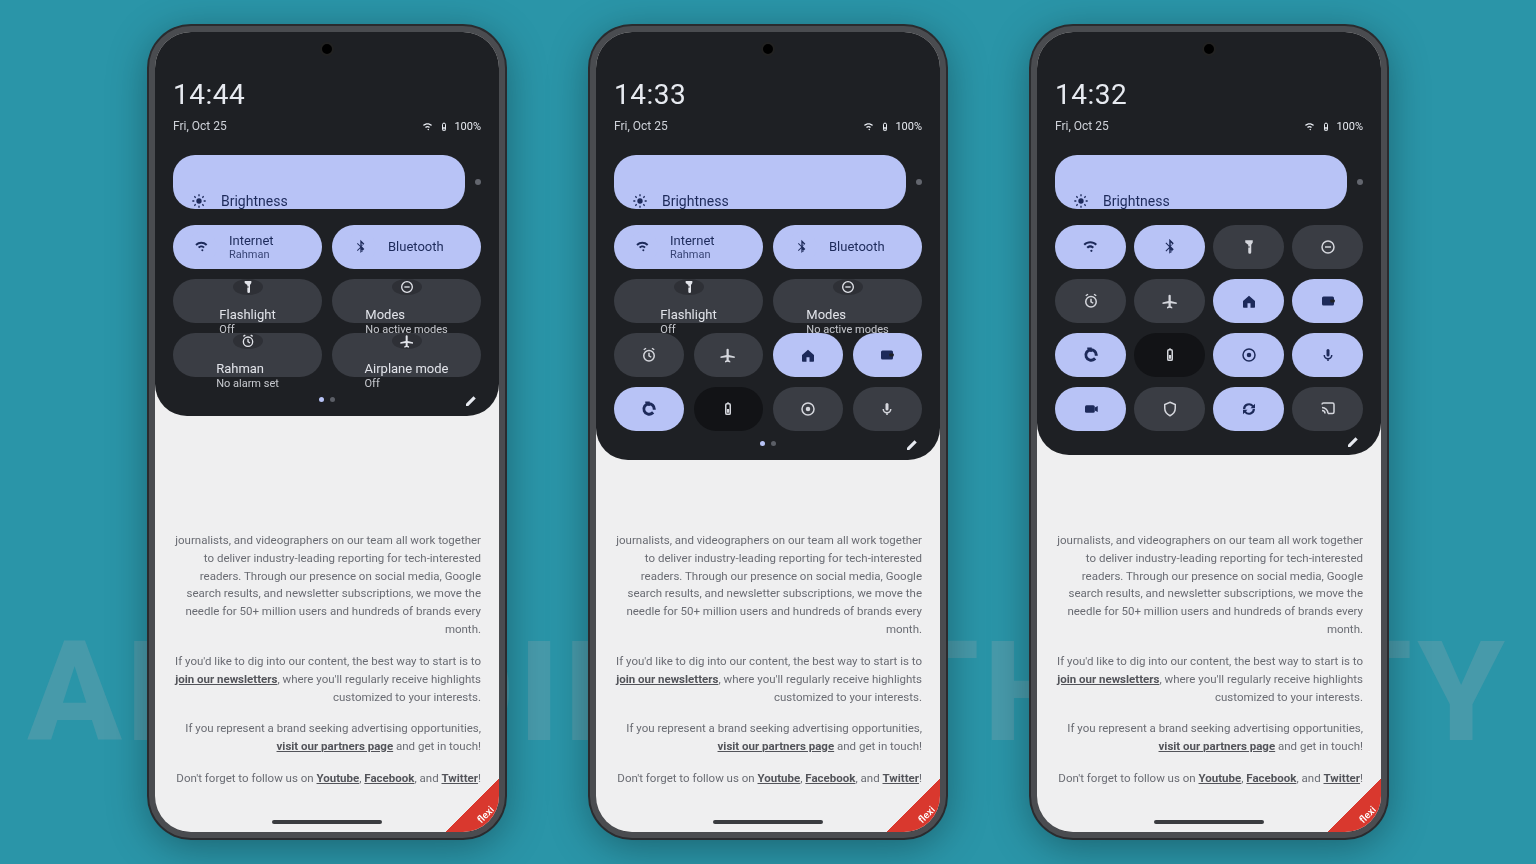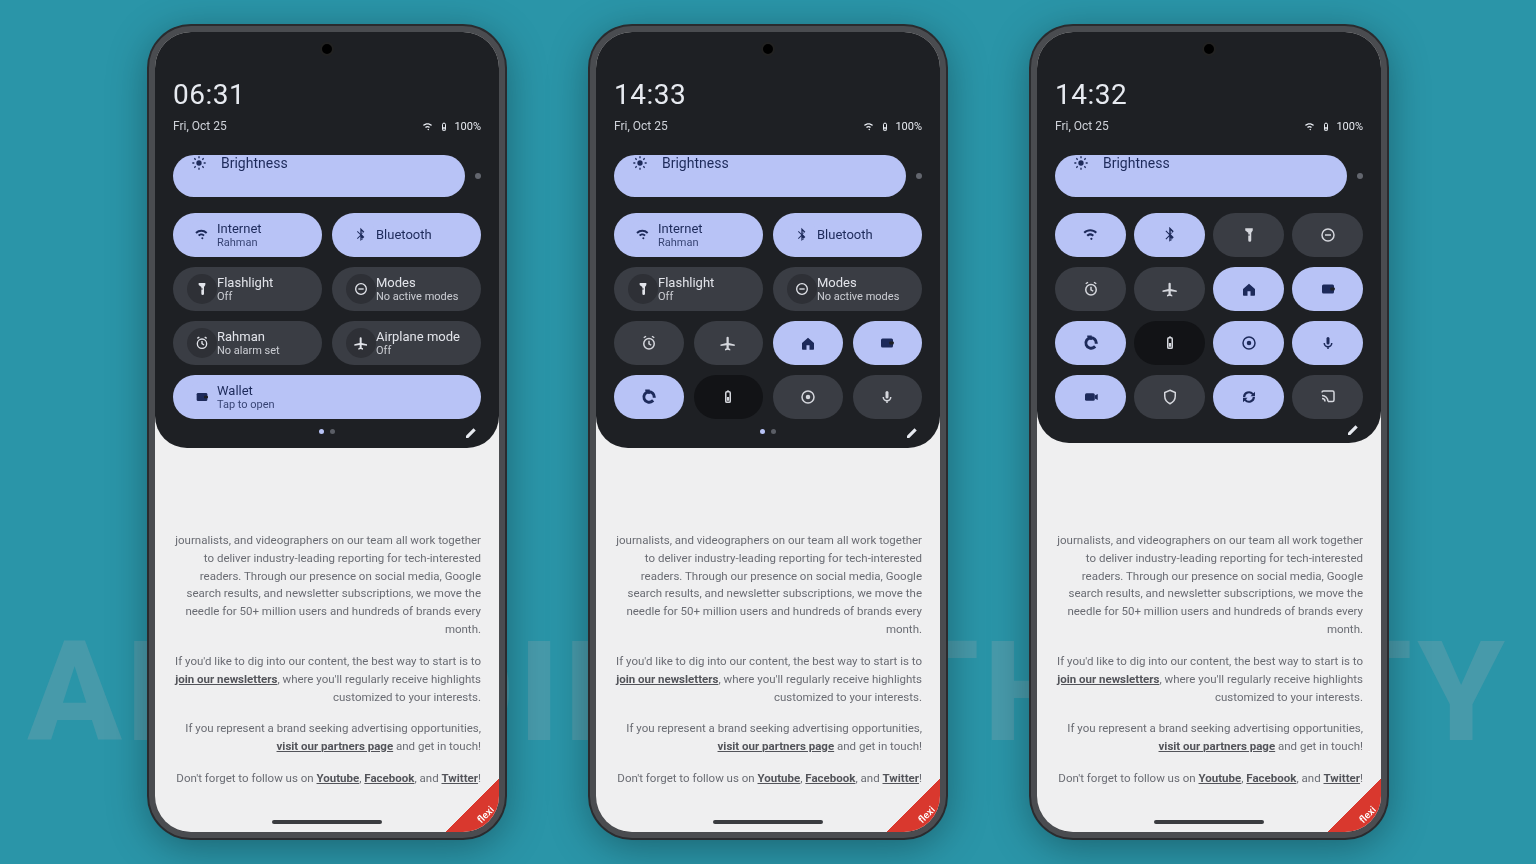--- a/index.html
+++ b/index.html
@@ -20,27 +20,27 @@
     position: relative;
     overflow: hidden;
   }
   .camera { position:absolute; top:10px; left:50%; transform:translateX(-50%); width:14px; height:14px; background:#000; border-radius:50%; border:2px solid #222; z-index:30;}
   .panel { position:absolute; top:0; left:0; right:0; background:#1e2024; border-bottom-left-radius:32px; border-bottom-right-radius:32px; padding: 46px 18px 14px 18px; z-index:10;}
   .status-row { display:flex; align-items:flex-end; justify-content:space-between; color:#e7eaf0;}
   .clock { font-size:28px; font-weight:400; letter-spacing:.5px;}
   .date { font-size:12px; color:#cfd2d9; margin-top:8px;}
   .status-right { display:flex; align-items:center; gap:4px; font-size:11px; color:#e7eaf0;text-align:right;}
   .brightness { margin-top:22px; display:flex; align-items:center; gap:10px;}
-  .brightness-bar { flex:1; height:42px; background:#b8c3f6; border-radius:22px; display:flex; align-items:flex-start; padding:0 18px; gap:14px; color:#1d2a5a; font-size:14px;}
+  .brightness-bar { flex:1; height:54px; background:#b8c3f6; border-radius:22px; display:flex; align-items:flex-end; padding:0 18px; gap:14px; color:#1d2a5a; font-size:14px;}
   .brightness-dot { width:6px; height:6px; border-radius:50%; background:#63666e;}
   .tiles { margin-top:16px; display:flex; flex-direction:column; gap:10px;}
   .tile-row { display:flex; gap:10px;}
-  .tile-wide { flex:1; height:44px; border-radius:24px; display:flex; align-items:center; padding:0 14px; font-size:13px;}
+  .tile-wide { flex:1; height:44px; border-radius:24px; display:flex; align-items:center; padding:0 14px; gap:12px; font-size:13px;}
   .tile-wide.on  { background:#b8c3f6; color:#1d2a5a;}
-  .tile-wide.off { background:#3a3d44; color:#e2e4ea;}
+  .tile-wide.off { background:#3a3d44; color:#e2e4ea;flex-direction:column;}
   .tile-wide.off .circ { width:30px; height:30px; border-radius:50%; background:#2e3036; display:flex; align-items:center; justify-content:center;}
   .tile-wide.on .circ  { width:30px; height:30px; border-radius:50%; background:#b8c3f6; display:flex; align-items:center; justify-content:center;}
   .label2 { display:flex; flex-direction:column; line-height:1.2;}
   .label2 .sub { font-size:11px; opacity:.85;}
   .tile-sm { width:70px; height:44px; border-radius:24px; display:flex; align-items:center; justify-content:center;}
   .tile-sm.on  { background:#b8c3f6; color:#1d2a5a;}
   .tile-sm.off { background:#3a3d44; color:#d5d7dd;}
   .tile-sm.dark{ background:#121316; color:#d5d7dd;}
   .tiles-4 .tile-row { gap:8px;}
   .tiles-4 .tile-sm { width:72px; }
@@ -78,21 +78,21 @@
     <div class="bg-article">
     <p>journalists, and videographers on our team all work together to deliver industry-leading reporting for tech-interested readers. Through our presence on social media, Google search results, and newsletter subscriptions, we move the needle for 50+ million users and hundreds of brands every month.</p>
     <p>If you'd like to dig into our content, the best way to start is to <a>join our newsletters</a>, where you'll regularly receive highlights customized to your interests.</p>
     <p>If you represent a brand seeking advertising opportunities, <a>visit our partners page</a> and get in touch!</p>
     <p>Don't forget to follow us on <a>Youtube</a>, <a>Facebook</a>, and <a>Twitter</a>!</p>
   </div>
     <div class="overlay-dim"></div>
     <div class="panel">
       <div class="status-row">
     <div>
-            <div class="clock">06:31</div>
+            <div class="clock">14:44</div>
     <div class="date">Fri, Oct 25</div>
           </div>
     <div class="status-right">
       <span>
               <svg width="12" height="12" viewBox="0 0 24 24">
                 <use href="#i-wifi"></use>
               </svg>
             </span>
       <span>
               <svg width="12" height="12" viewBox="0 0 24 24">
@@ -179,31 +179,20 @@
                   <use href="#i-airplane"></use>
                 </svg>
               </span>
     <span class="label2">
                 <span>Airplane mode</span>
                 <span class="sub">Off</span>
               </span>
   </div>
           </div>
           <div class="tile-row">
-            <div class="tile-wide on">
-    <span class="circ">
-                <svg width="16" height="16" viewBox="0 0 24 24">
-                  <use href="#i-wallet"></use>
-                </svg>
-              </span>
-    <span class="label2">
-                <span>Wallet</span>
-                <span class="sub">Tap to open</span>
-              </span>
-  </div>
           </div>
         </div>
         <div class="pager">
     <div class="dots">
             <span class="active"></span>
             <span class=""></span>
           </div>
     <span class="edit-btn">
             <svg width="18" height="18" viewBox="0 0 24 24">
               <use href="#i-pencil"></use>

